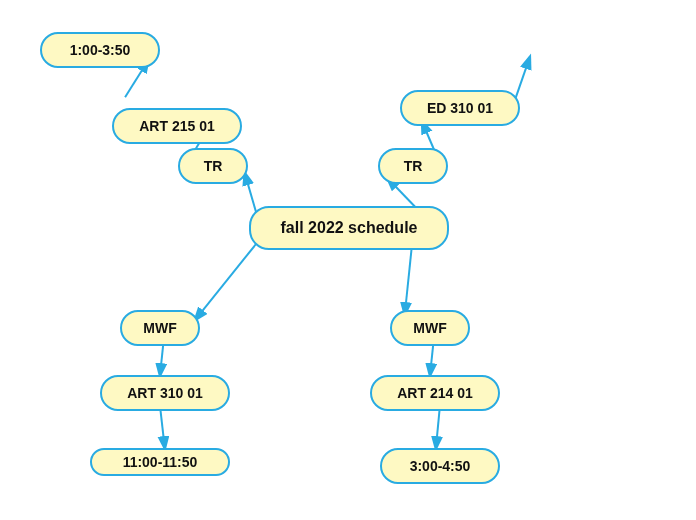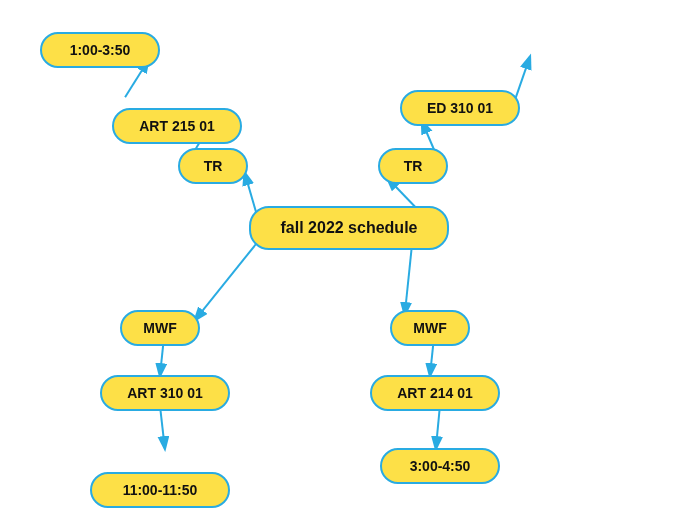--- a/index.html
+++ b/index.html
@@ -24,21 +24,21 @@
       pointer-events: none;
     }
     .node {
       position: absolute;
       border: 2px solid #29abe2;
       border-radius: 20px;
       padding: 6px 18px;
       font-size: 14px;
       font-weight: bold;
       color: #111;
-      background: #fde047;
+      background: #fef9c3;
       white-space: nowrap;
       display: flex;
       align-items: center;
       justify-content: center;
       text-align: center;
     }
     .node.center {
       font-size: 16px;
       font-weight: bold;
       padding: 10px 28px;
@@ -71,15 +71,15 @@
 <div class="node center" style="left: 249px; top: 206px; width: 200px; height: 44px;">fall 2022 schedule</div>
     <div class="node" style="left: 178px; top: 148px; width: 70px; height: 36px;">TR</div>
     <div class="node" style="left: 378px; top: 148px; width: 70px; height: 36px;">TR</div>
     <div class="node" style="left: 112px; top: 108px; width: 130px; height: 36px;">ART 215 01</div>
     <div class="node" style="left: 400px; top: 90px; width: 120px; height: 36px;">ED 310 01</div>
     <div class="node" style="left: 40px; top: 32px; width: 120px; height: 36px;">1:00-3:50</div>
     <div class="node" style="left: 120px; top: 310px; width: 80px; height: 36px;">MWF</div>
     <div class="node" style="left: 390px; top: 310px; width: 80px; height: 36px;">MWF</div>
     <div class="node" style="left: 100px; top: 375px; width: 130px; height: 36px;">ART 310 01</div>
     <div class="node" style="left: 370px; top: 375px; width: 130px; height: 36px;">ART 214 01</div>
-    <div class="node" style="left: 90px; top: 472px; width: 140px; height: 36px;">11:00-11:50</div>
+    <div class="node" style="left: 90px; top: 448px; width: 140px; height: 28px;">11:00-11:50</div>
     <div class="node" style="left: 380px; top: 448px; width: 120px; height: 36px;">3:00-4:50</div>
   </div>
 
 </body></html>

